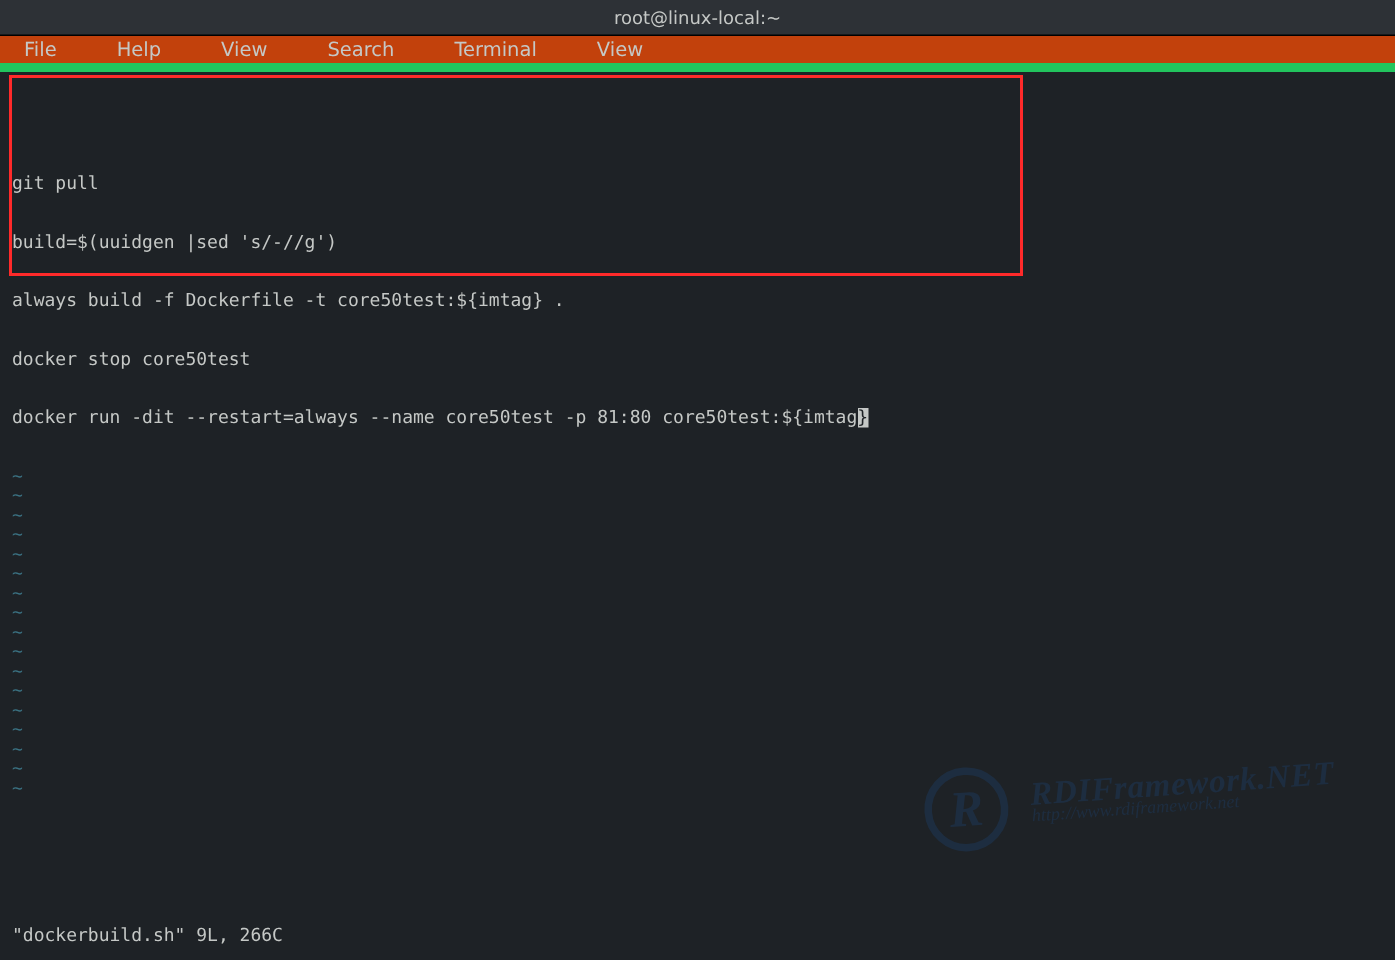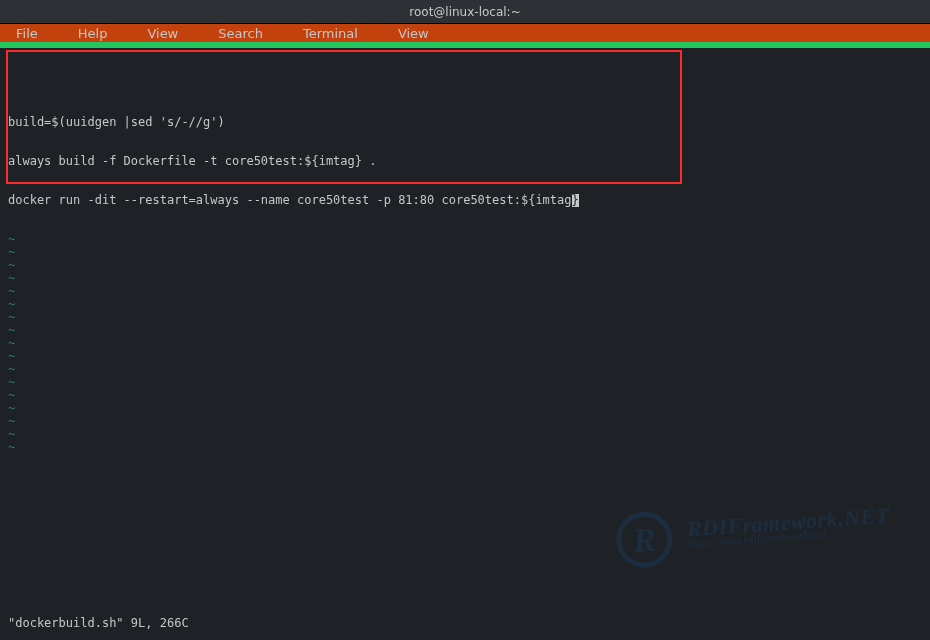--- a/index.html
+++ b/index.html
@@ -146,22 +146,24 @@
   <span class="menu-item">View</span>
   <span class="menu-item">Search</span>
   <span class="menu-item">Terminal</span>
   <span class="menu-item">View</span>
 </div>
 
 <div class="terminal-area">
 
   <div class="editor-content">
     <div class="editor-line"></div>
+    <div class="editor-line">git pull</div>
     <div class="editor-line">build=$(uuidgen |sed 's/-//g')</div>
     <div class="editor-line">always build -f Dockerfile -t core50test:${imtag} .</div>
+    <div class="editor-line">docker stop core50test</div>
     <div class="editor-line"><span>docker run -dit --restart=always --name core50test -p 81:80 core50test:${imtag</span><span class="cursor-block">}</span></div>
   </div>
 
   <div class="tilde-lines" id="tilde-container">
       <div class="tilde">~</div>
       <div class="tilde">~</div>
       <div class="tilde">~</div>
       <div class="tilde">~</div>
       <div class="tilde">~</div>
       <div class="tilde">~</div>

